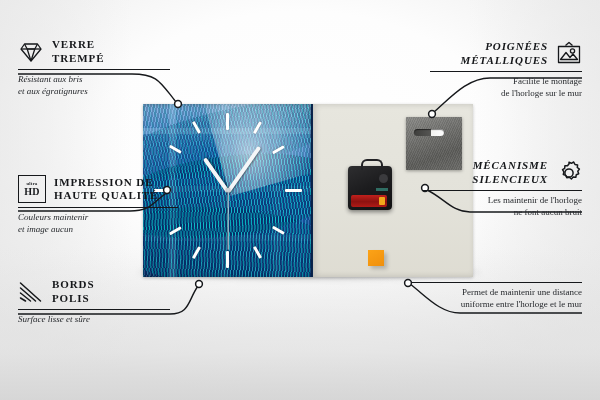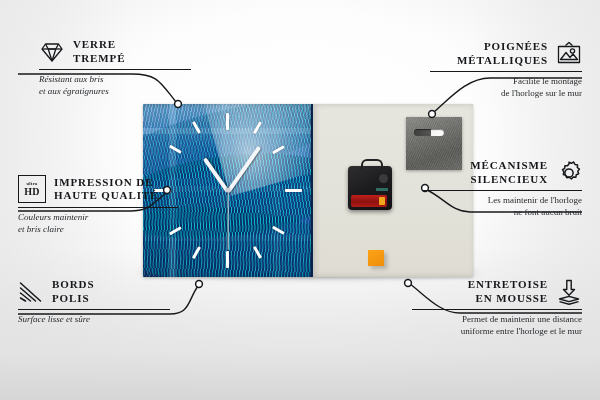--- a/index.html
+++ b/index.html
@@ -104,21 +104,21 @@
   .c-head{display:flex;align-items:center;gap:8px;}
   .c-title{
     font-weight:bold;letter-spacing:.9px;font-size:11px;line-height:13.5px;
     color:#15171a;text-transform:uppercase;
   }
   .c-rule{height:1.4px;background:#16181b;margin:4px 0 4px;}
   .c-desc{font-size:9px;line-height:11.5px;color:#26292d;}
   .left .c-head{justify-content:flex-start;}
   .left .c-title{text-align:left;}
   .left .c-desc{text-align:left;font-style:italic;}
-  .right .c-head{justify-content:flex-end;}
+  .right .c-head{justify-content:flex-end;font-style:italic;}
   .right .c-title{text-align:right;}
   .right .c-desc{text-align:right;}
   .ico{width:26px;height:26px;flex:0 0 26px;display:block;}
   .ico svg{display:block;width:26px;height:26px;}
   .hdbox{
     width:26px;height:26px;flex:0 0 26px;border:1.6px solid #16181b;
     display:flex;flex-direction:column;align-items:center;justify-content:center;line-height:1;
   }
   .hdbox .u{font-size:4.5px;font-weight:bold;letter-spacing:.3px;color:#16181b;}
   .hdbox .h{font-size:10px;font-weight:bold;letter-spacing:.3px;color:#16181b;margin-top:.5px;}
@@ -192,21 +192,21 @@
     <g fill="#ffffff" stroke="#16181b" stroke-width="1.5">
       <circle cx="178" cy="104" r="3.4"></circle>
       <circle cx="167" cy="190" r="3.4"></circle>
       <circle cx="199" cy="284" r="3.4"></circle>
       <circle cx="432" cy="114" r="3.4"></circle>
       <circle cx="425" cy="188" r="3.4"></circle>
       <circle cx="408" cy="283" r="3.4"></circle>
     </g>
   </svg>
 
-  <div class="callout left" style="left:18px;top:38px;width:152px;margin-left:21px;">
+  <div class="callout left" style="left:18px;top:38px;width:152px;">
     <div class="c-head">
       <span class="ico">
         <svg viewBox="0 0 26 26">
             <g fill="none" stroke="#16181b" stroke-width="1.3" stroke-linejoin="round">
           <path d="M3 10 L13 22 L23 10 L19.5 5 H6.5 Z"></path>
               <path d="M3 10 H23"></path>
           <path d="M6.5 5 L9.2 10 L13 22"></path>
               <path d="M19.5 5 L16.8 10 L13 22"></path>
               <path d="M9.2 10 H16.8"></path>
         </g>
@@ -228,21 +228,21 @@
         <span class="u">ultra</span>
         <span class="h">HD</span>
       </span>
       <div>
         <div class="c-title">IMPRESSION DE</div>
         <div class="c-title">HAUTE QUALITÉ</div>
       </div>
     </div>
     <div class="c-rule"></div>
     <div class="c-desc">Couleurs maintenir</div>
-    <div class="c-desc">et bris claire</div>
+    <div class="c-desc">et image aucun</div>
   </div>
 
   <div class="callout left" style="left:18px;top:278px;width:152px;">
     <div class="c-head">
       <span class="ico">
         <svg viewBox="0 0 26 26">
             <g stroke="#16181b" stroke-width="1.5" stroke-linecap="round">
           <line x1="2.5" y1="4" x2="22.5" y2="22"></line>
               <line x1="2.5" y1="9" x2="17.5" y2="22"></line>
           <line x1="2.5" y1="14" x2="12.5" y2="22"></line>
@@ -295,33 +295,18 @@
         </g>
           </svg>
       </span>
     </div>
     <div class="c-rule"></div>
     <div class="c-desc">Les maintenir de l'horloge</div>
     <div class="c-desc">ne font aucun bruit</div>
   </div>
 
   <div class="callout right" style="left:412px;top:278px;width:170px;">
-    <div class="c-head">
-      <div>
-        <div class="c-title">ENTRETOISE</div>
-        <div class="c-title">EN MOUSSE</div>
-      </div>
-      <span class="ico">
-        <svg viewBox="0 0 26 26">
-            <g fill="none" stroke="#16181b" stroke-width="1.4" stroke-linejoin="round">
-          <path d="M10.8 1.5 h4.4 v9 h3.3 L13 16.2 L7.5 10.5 h3.3 z"></path>
-          <path d="M13 17.3 L22.5 20 L13 22.7 L3.5 20 Z"></path>
-          <path d="M3.5 22.6 L13 25.2 L22.5 22.6"></path>
-        </g>
-          </svg>
-      </span>
-    </div>
     <div class="c-rule"></div>
     <div class="c-desc">Permet de maintenir une distance</div>
     <div class="c-desc">uniforme entre l'horloge et le mur</div>
   </div>
 
 </div>
 
 </body></html>

